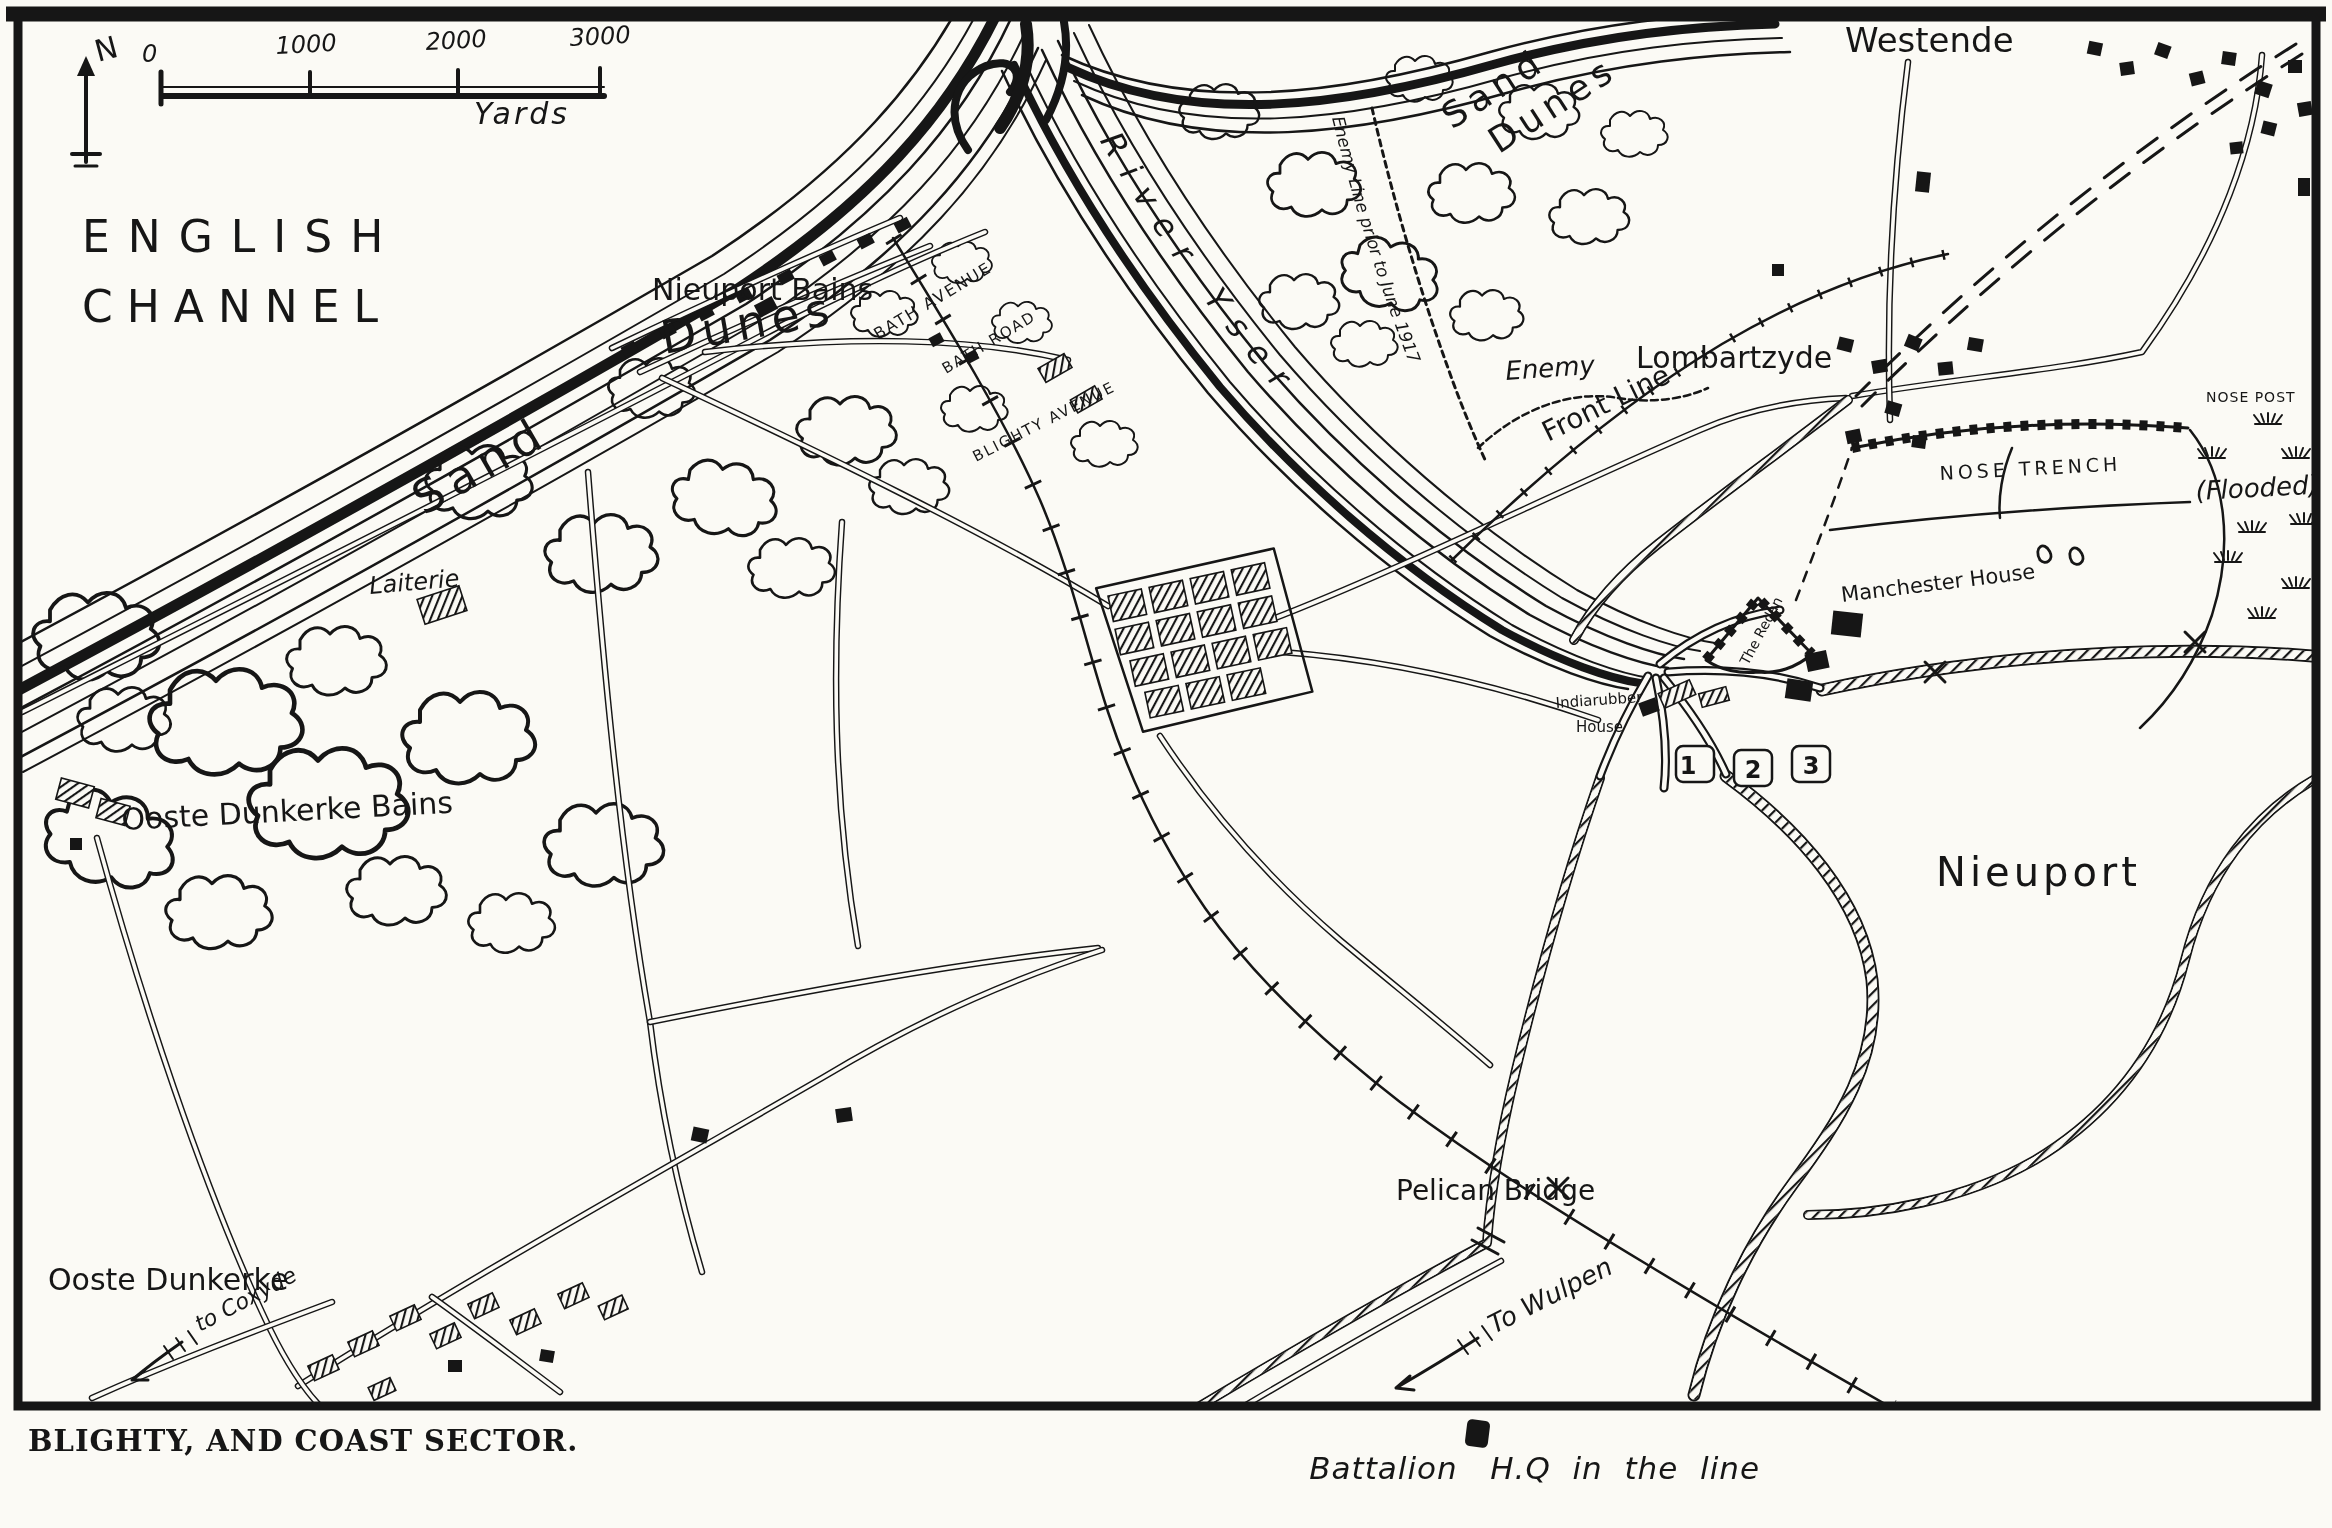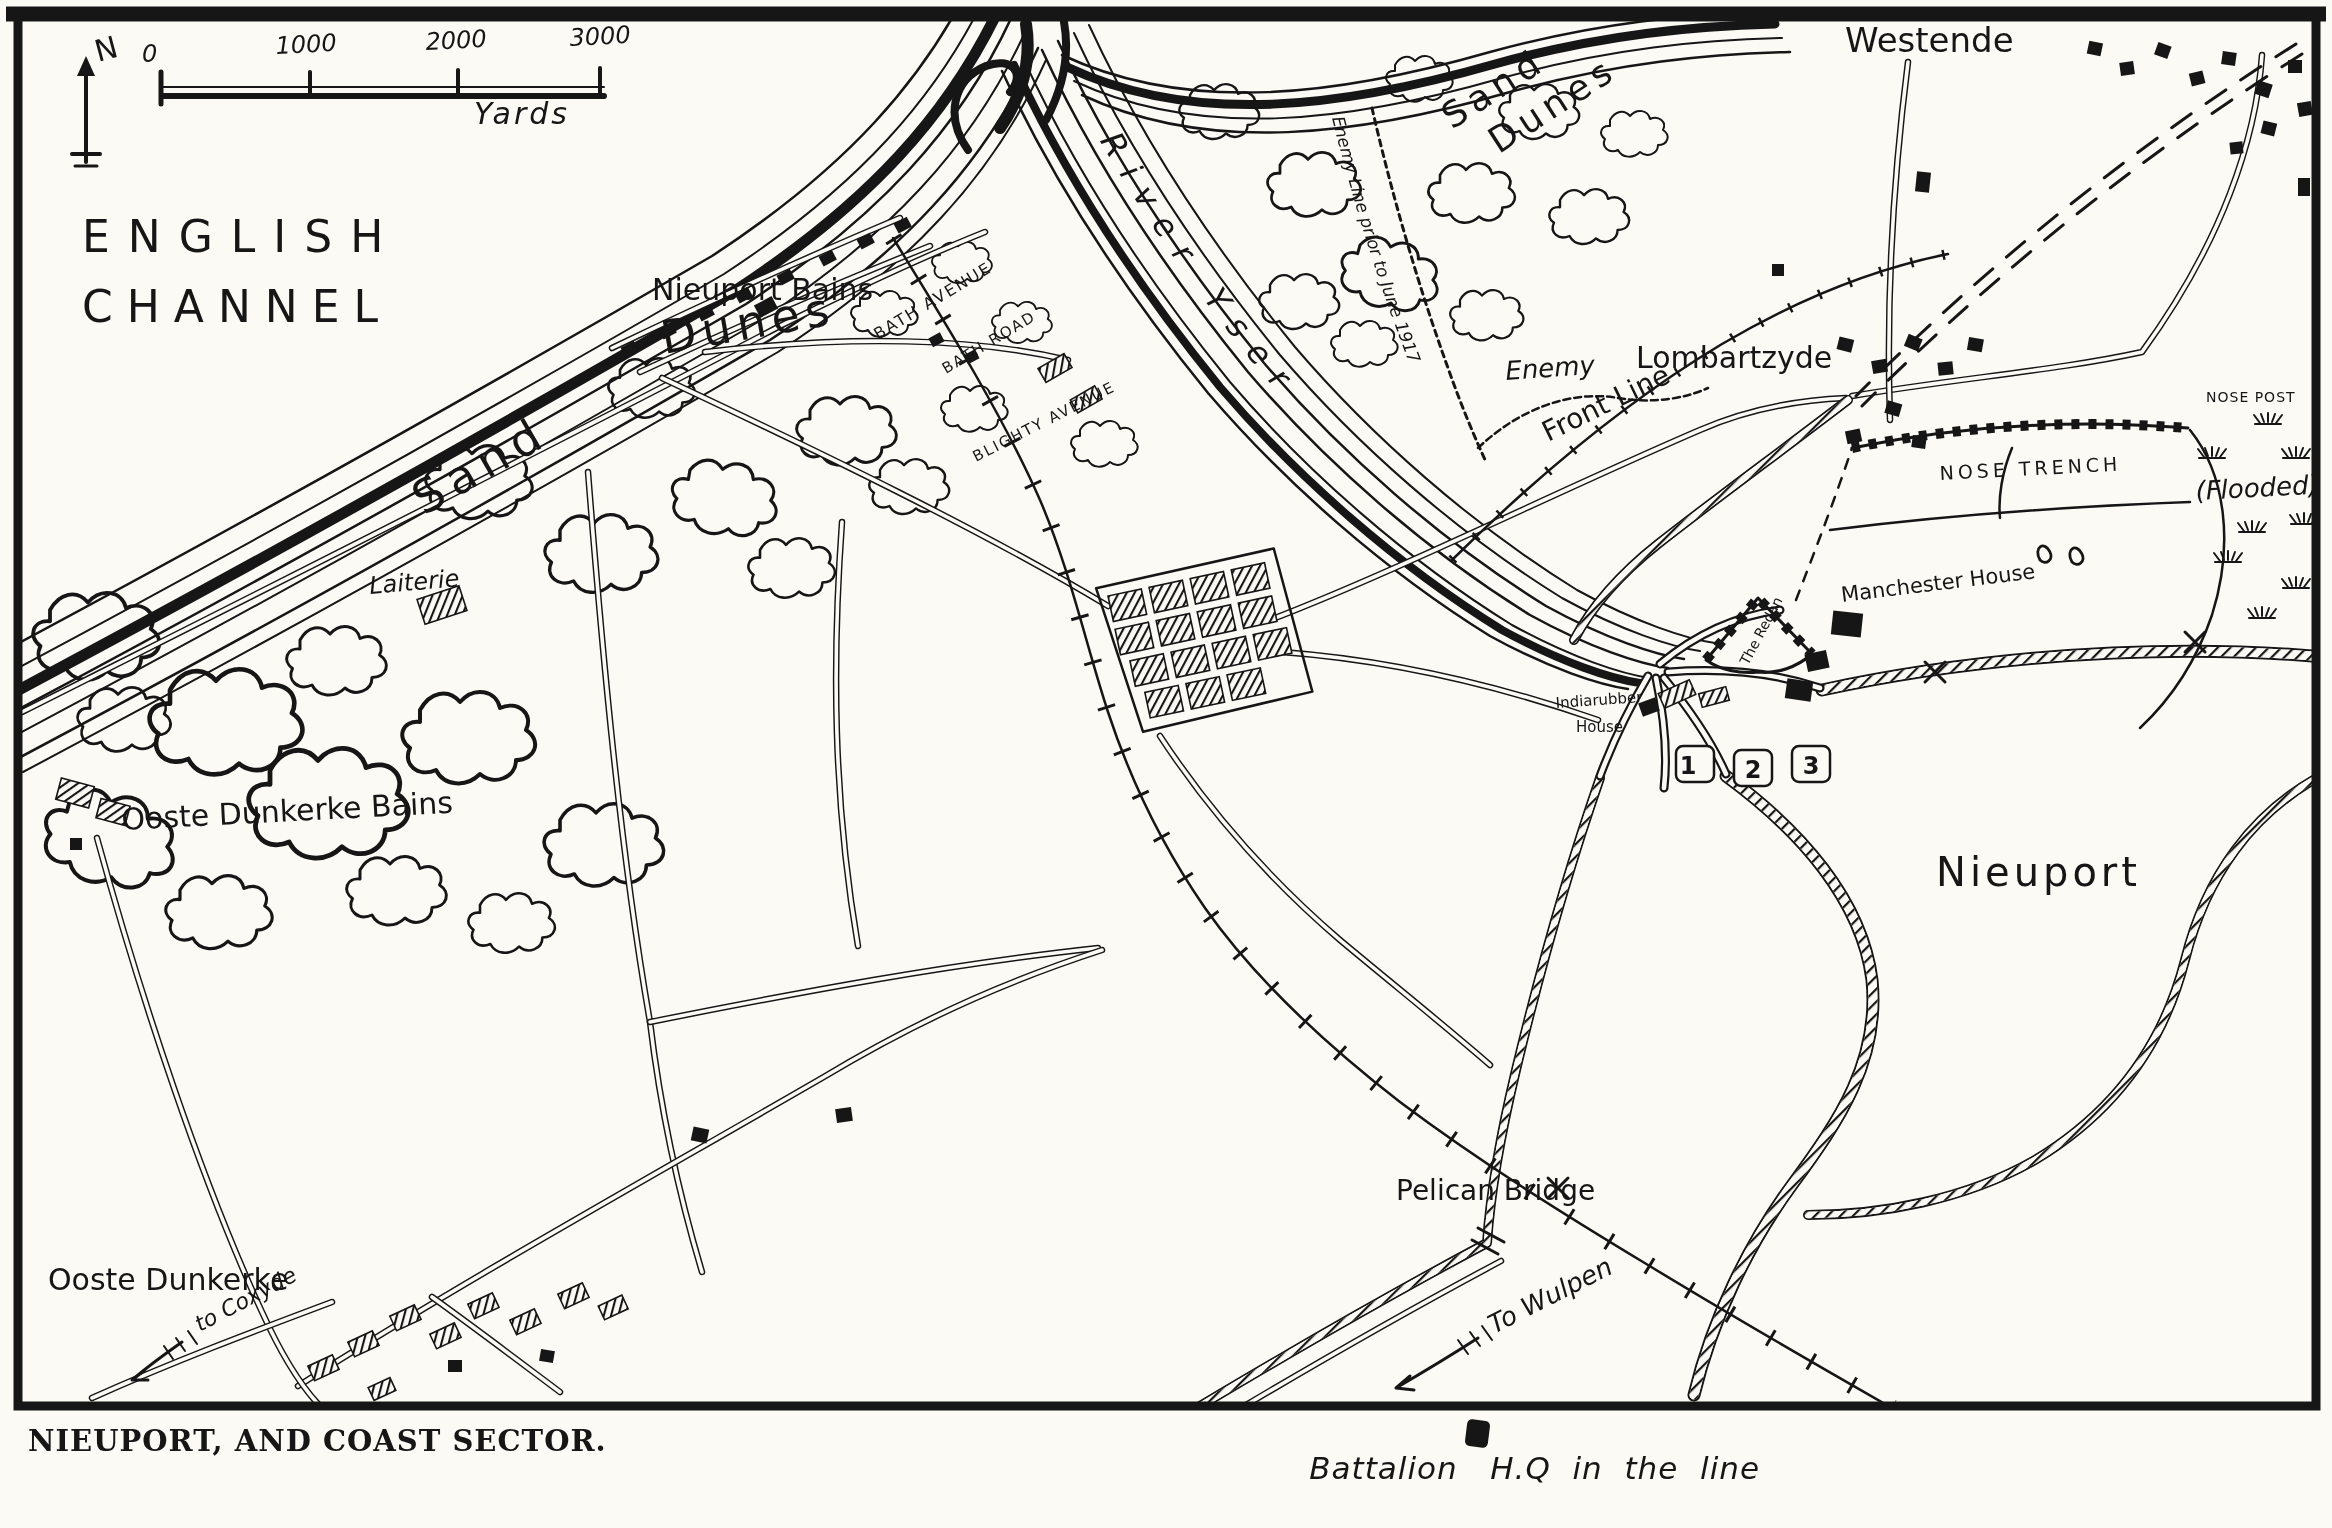--- a/index.html
+++ b/index.html
@@ -481,21 +481,21 @@
   </g>
 
 </g>
 
 <g>
   <rect x="18" y="12" width="2298" height="1394" fill="none" stroke="#161616" stroke-width="9"></rect>
   <line x1="6" y1="14" x2="2326" y2="14" stroke="#161616" stroke-width="15"></line>
 </g>
 </svg>
 
-<div class="caption">NIEUPORT, AND COAST SECTOR.</div>
+<div class="caption">BLIGHTY, AND COAST SECTOR.</div>
 
 <div class="legend">
   <div class="legend-row">
     <span>Battalion   H.Q  in  the  line</span>
     <span class="sym-battalion"></span>
   </div>
 </div>
 
 </div>
 

